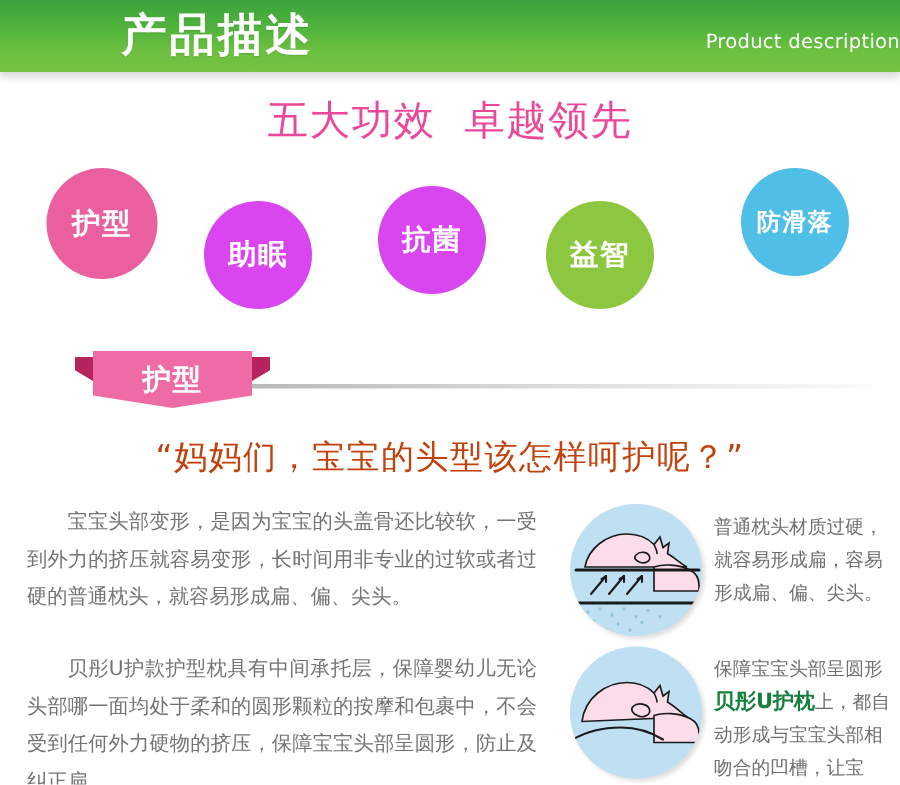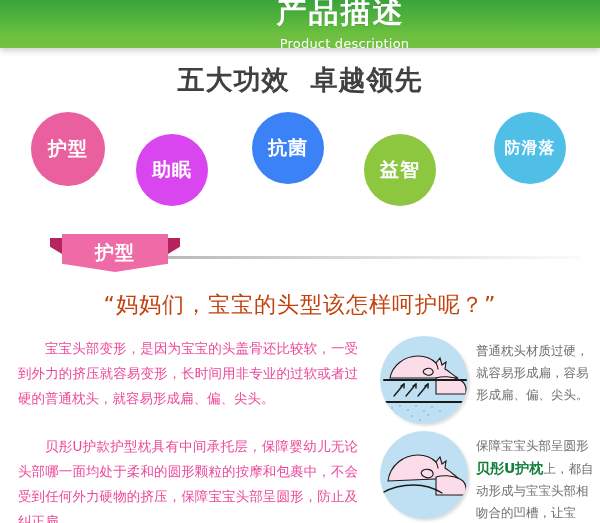--- a/index.html
+++ b/index.html
@@ -27,24 +27,23 @@
     overflow: hidden;
   }
   .banner-inner {
     position: absolute;
     left: 0;
     top: 0;
     width: 600px;
     height: 48px;
     display: flex;
     align-items: center;
-    justify-content: center;
+    justify-content: space-between;
     padding-left: 81px;
     box-sizing: border-box;
-    flex-direction: column;
   }
   .banner-cn {
     color: #ffffff;
     font-size: 30px;
     font-weight: bold;
     letter-spacing: 2px;
     line-height: 1;
     text-shadow: 0 1px 1px rgba(0,0,0,0.10);
   }
   .banner-en {
@@ -56,23 +55,23 @@
     letter-spacing: 0.2px;
   }
 
   
   .headline {
     position: absolute;
     left: 0;
     top: 62px;
     width: 600px;
     text-align: center;
-    color: #404040;
+    color: #ec4899;
     font-size: 27px;
-    font-weight: bold;
+    font-weight: normal;
     letter-spacing: 1px;
     white-space: pre;
   }
 
   
   .circles {
     position: absolute;
     left: 0;
     top: 108px;
     width: 600px;
@@ -85,21 +84,21 @@
     align-items: center;
     justify-content: center;
     color: #ffffff;
     font-size: 19px;
     font-weight: bold;
     letter-spacing: 1px;
     white-space: nowrap;
   }
   .c0 { width: 74px; height: 74px; left: 31px;  top: 4px;  background: #ea5f9d; }
   .c1 { width: 72px; height: 72px; left: 136px; top: 26px; background: #d946ef; }
-  .c2 { width: 72px; height: 72px; left: 252px; top: 4px;  background: #3b82f6; }
+  .c2 { width: 72px; height: 72px; left: 252px; top: 16px;  background: #d946ef; }
   .c3 { width: 72px; height: 72px; left: 364px; top: 26px; background: #8dc63f; }
   .c4 { width: 72px; height: 72px; left: 494px; top: 4px;  background: #4fbfe8; }
   .c4 .circle-label { font-size: 16px; }
 
   
   .ribbon-row {
     position: absolute;
     left: 0;
     top: 234px;
     width: 600px;
@@ -155,21 +154,21 @@
   }
 
   
   .body-col {
     position: absolute;
     left: 18px;
     top: 336px;
     width: 340px;
   }
   .para {
-    color: #ec4899;
+    color: #737373;
     font-size: 13.5px;
     line-height: 25px;
     text-indent: 2em;
     margin: 0;
     text-align: justify;
   }
   .para + .para { margin-top: 23px; }
 
   
   .illus-col {

